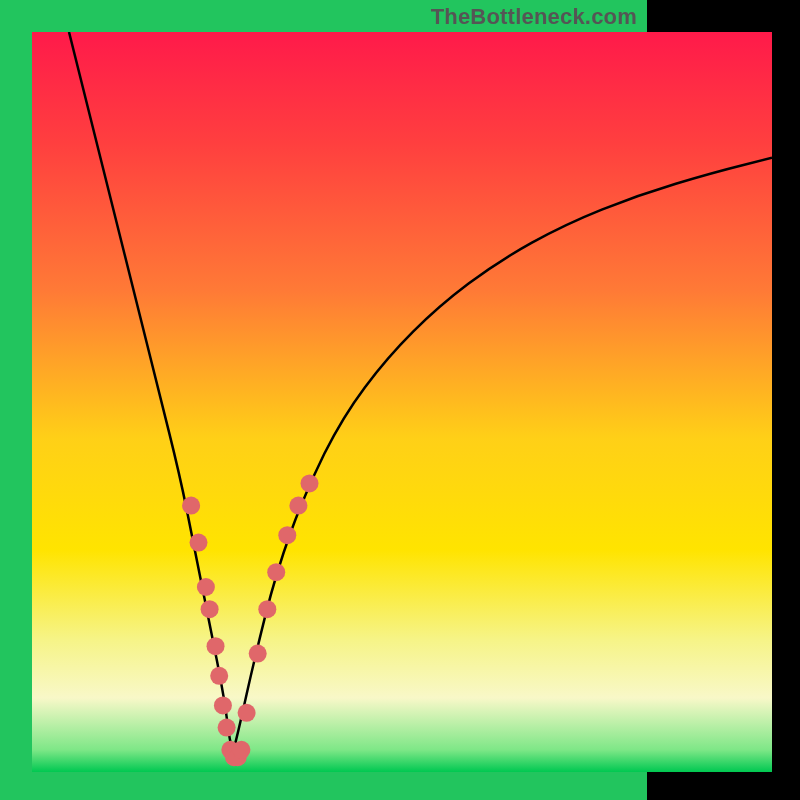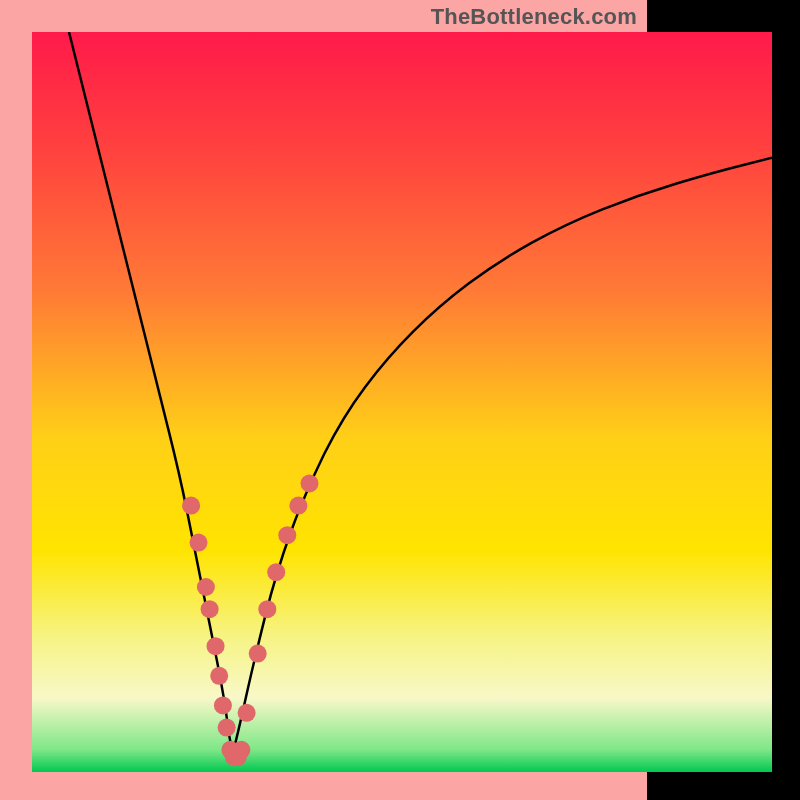--- a/index.html
+++ b/index.html
@@ -8,21 +8,21 @@
     width: 800px;
     height: 800px;
     overflow: hidden;
     font-family: Arial, Helvetica, sans-serif;
     background: #000;
   }
   .frame {
     position: relative;
     width: 647px;
     height: 800px;
-    background: #fca5a5;
+    background: #22c55e;
   }
   .plot-area {
     position: absolute;
     background: #000;
     box-sizing: border-box;
   }
   .gradient {
     position: absolute;
     left: 0;
     top: 0;

